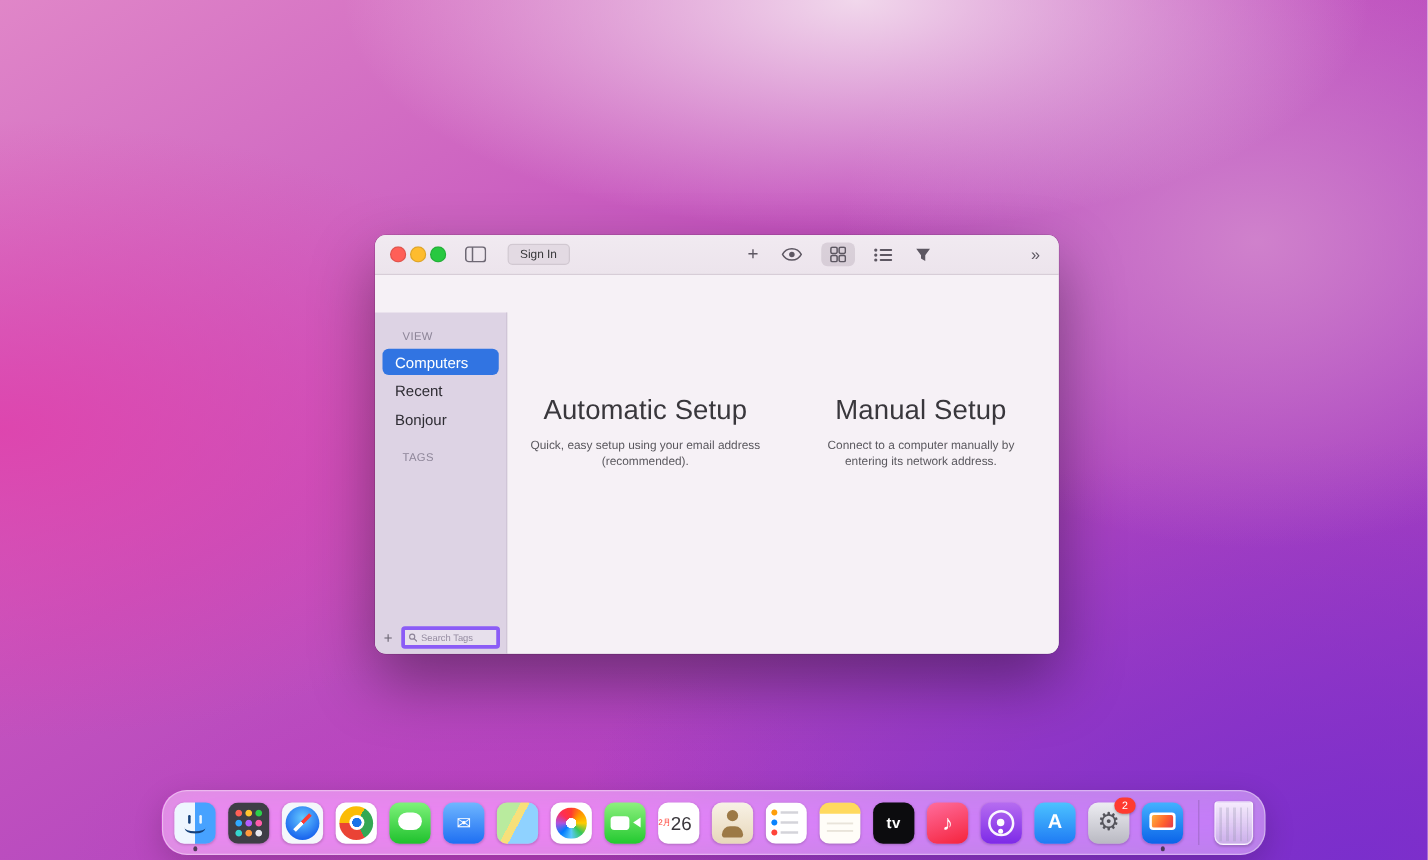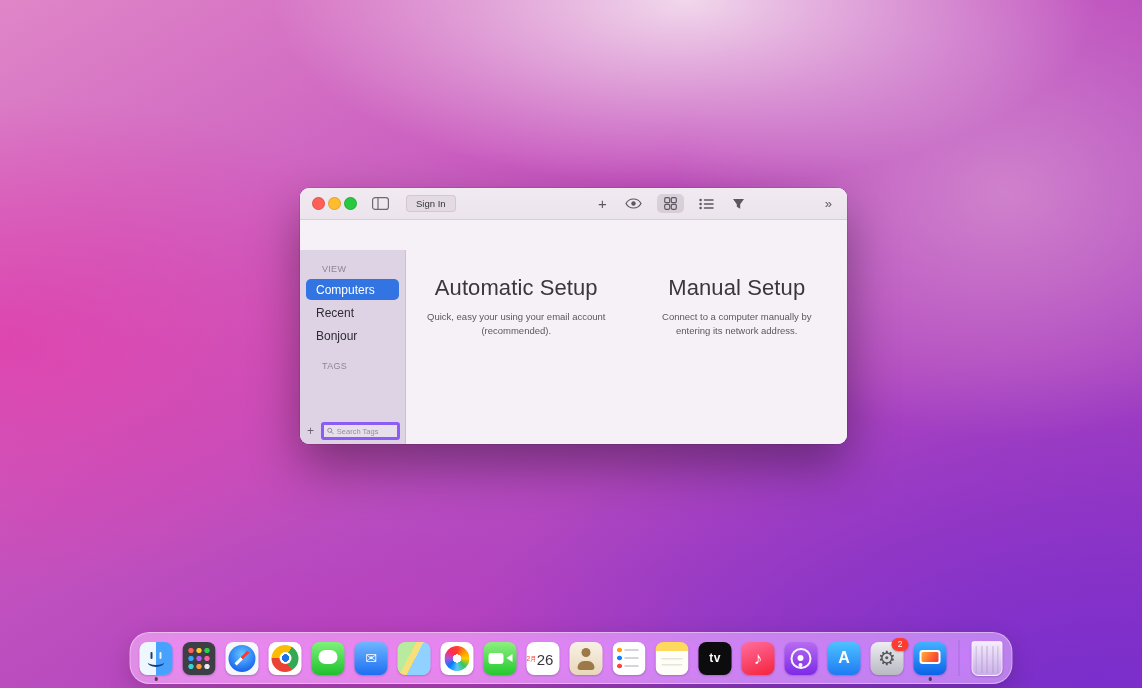--- a/index.html
+++ b/index.html
@@ -7,21 +7,21 @@
   .wallpaper{position:absolute;inset:0;
     background:
       radial-gradient(60% 45% at 60% 0%, rgba(243,222,238,.95) 0%, rgba(243,222,238,0) 60%),
       radial-gradient(45% 55% at 88% 28%, rgba(210,135,205,.9) 0%, rgba(210,135,205,0) 65%),
       radial-gradient(70% 60% at 0% 50%, rgba(224,64,171,.85) 0%, rgba(224,64,171,0) 60%),
       radial-gradient(85% 75% at 95% 100%, rgba(120,46,205,.9) 0%, rgba(120,46,205,0) 65%),
       radial-gradient(50% 40% at 35% 100%, rgba(190,60,190,.7) 0%, transparent 60%),
       linear-gradient(150deg,#e086c8 0%,#c453be 40%,#9232c2 100%);}
 
   
-  .window{position:absolute;left:300px;top:188px;width:547px;height:256px;border-radius:9px;
+  .window{position:absolute;left:300px;top:188px;width:547px;height:335px;border-radius:9px;
     overflow:hidden;display:flex;flex-direction:column;
     box-shadow:0 22px 50px rgba(0,0,0,.38), 0 0 0 .5px rgba(0,0,0,.18);background:#f6f1f6;}
   .titlebar{height:31px;flex:none;background:linear-gradient(#f1eaf1,#ece4ec);
     border-bottom:1px solid #d7cdd7;display:flex;align-items:center;padding:0 12px;}
   .traffic{display:flex;gap:3px;align-items:center;}
   .tl{width:11px;height:11px;border-radius:50%;display:inline-block;border:.5px solid rgba(0,0,0,.12);}
   .tl-close{background:#ff5f57;} .tl-min{background:#febc2e;} .tl-zoom{background:#28c840;}
   .tool{background:none;border:none;padding:2px 3px;margin:0;color:#5d5762;display:flex;
     align-items:center;justify-content:center;cursor:default;border-radius:5px;font-family:inherit;}
   .toggle{margin-left:12px;color:#6e6874;}
@@ -236,21 +236,21 @@
           </svg>
           <input placeholder="Search Tags" style="">
         </div>
       </div>
     </aside>
 
     <main class="main">
       <div class="options">
         <div class="option">
           <div class="option-title">Automatic Setup</div>
-          <div class="option-desc">Quick, easy your using your email account (recommended).</div>
+          <div class="option-desc">Quick, easy setup using your email address (recommended).</div>
         </div>
         <div class="option">
           <div class="option-title">Manual Setup</div>
           <div class="option-desc">Connect to a computer manually by entering its network address.</div>
         </div>
       </div>
     </main>
   </div>
 </div>
 

